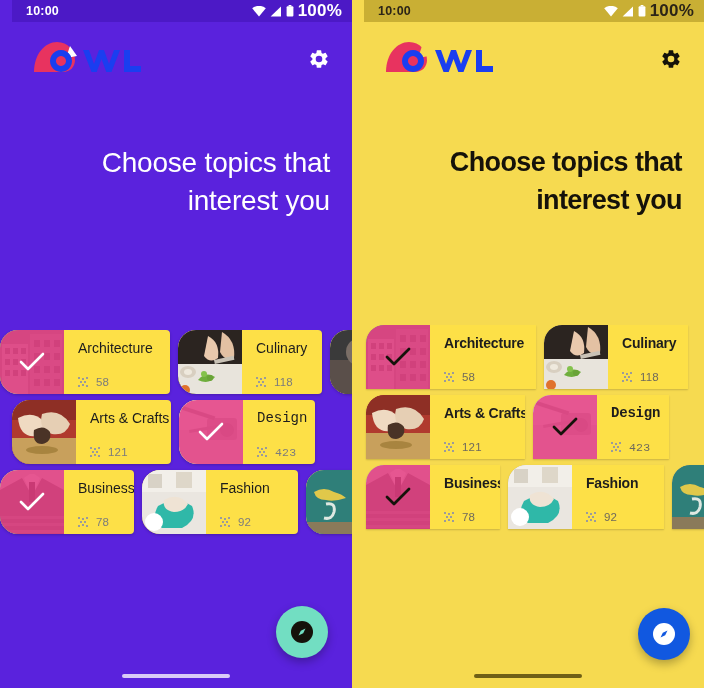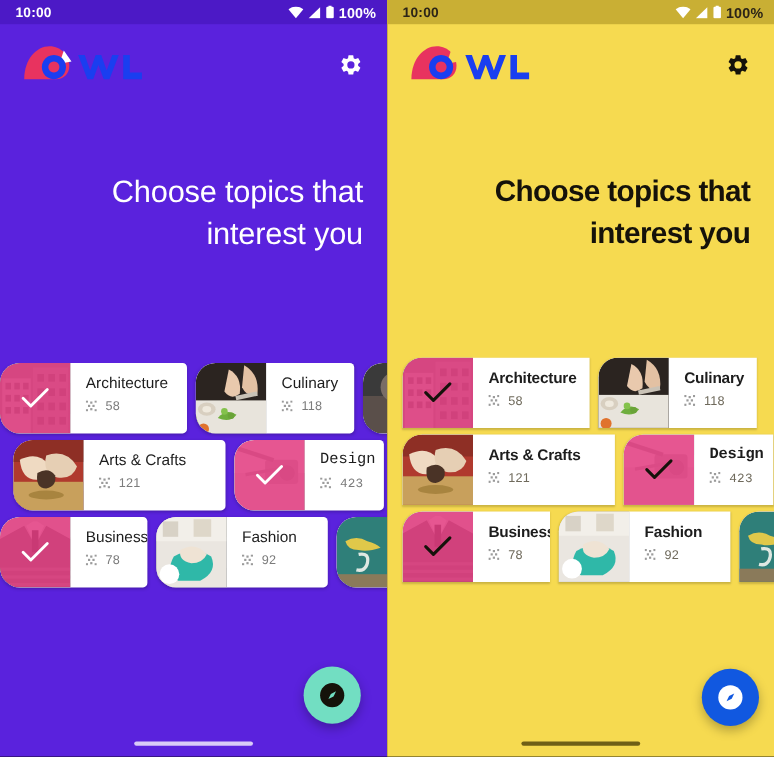--- a/index.html
+++ b/index.html
@@ -4,53 +4,53 @@
 <style>
   * { margin:0; padding:0; box-sizing:border-box; }
   html,body {
     width:704px; height:688px;
     background:#000;
     font-family:"Liberation Sans", sans-serif;
     overflow:hidden;
   }
   .stage { position:relative; width:704px; height:688px; display:flex; background:#000; }
 
-  .phone { position:relative; width:352px; height:688px; overflow:hidden; }
+  .phone { position:relative; width:352px; height:688px; overflow:hidden;padding-left:12px; }
   .phone.left  { background:#5A22DD; }
   .phone.right { width:352px; background:#F6DA50; }
 
   
   .statusbar {
     position:relative; height:22px; width:100%;
     display:flex; align-items:center; justify-content:space-between;
     padding:0 10px 0 14px;
   }
   .left .statusbar  { background:#4C19C6; color:#fff; }
   .right .statusbar { background:#C9AF34; color:#2B2417; }
   .sb-time { font-size:12.5px; font-weight:700; letter-spacing:.2px; }
   .sb-icons { display:flex; align-items:center; gap:4px; }
-  .sb-pct { font-size:13px; font-weight:700; letter-spacing:.2px; }
+  .sb-pct { font-size:17px; font-weight:700; letter-spacing:.2px; }
   .ico-wifi, .ico-signal, .ico-batt { display:block; }
 
   
   .appbar {
     position:relative; height:74px; width:100%;
     display:flex; align-items:center; justify-content:space-between;
     padding:0 22px 0 16px;
   }
   .brand { position:relative; width:140px; height:46px; }
   .brand svg { display:block; }
   .gear { width:22px; height:22px; cursor:pointer; }
   .left .gear path { fill:#ffffff; }
   .right .gear path { fill:#15120A; }
 
   
   .headline {
     padding:0 22px;
-    margin-top:60px;
+    margin-top:48px;
   }
   .left .headline {
     text-align:right; color:#FFFFFF;
     font-size:28px; line-height:1.35; font-weight:400;
     letter-spacing:-0.2px;
   }
   .right .headline {
     text-align:right; color:#15120A;
     font-size:27px; line-height:1.4; font-weight:700;
     letter-spacing:-0.6px;
@@ -67,21 +67,21 @@
 
   .grid-row { display:flex; width:420px; }
   .left .grid-row  { margin-bottom:6px; }
   .right .grid-row { margin-bottom:6px; }
   .left  .grid-row { padding-left:12px; }
   .right .grid-row { padding-left:14px; }
   .grid-row.indent-a { padding-left:0px; }
 
   .card {
     display:flex; align-items:stretch;
-    background:#ffffff;
+    background:#fde047;
     flex:0 0 auto;
     height:64px;
     overflow:hidden;
     cursor:pointer;
   }
   .left .card  { border-radius:18px 4px 4px 18px; box-shadow:0 1px 3px rgba(0,0,0,.22); }
   .right .card { border-radius:18px 0 0 0; box-shadow:0 1px 2px rgba(0,0,0,.18); }
   .card + .card { margin-left:8px; }
 
   .thumb {
@@ -107,30 +107,30 @@
     flex:1 1 auto; min-width:0;
     padding:10px 16px 0 14px;
     display:flex; flex-direction:column; justify-content:flex-start;
   }
   .topic-name {
     font-size:14px; color:#1D1D1D; white-space:nowrap;
     line-height:1.25;
   }
   .right .topic-name { font-weight:700; letter-spacing:-0.2px; }
   .left  .topic-name { font-weight:400; }
-  .courses { display:flex; gap:8px; margin-top:6px; }
+  .courses { display:flex; align-items:center; gap:8px; margin-top:18px; }
   .grain { width:10px; height:10px; flex:0 0 10px; }
   .grain rect { fill:#9B9B9B; }
   .count { font-size:11.5px; color:#7C7C7C; letter-spacing:.2px; }
   .right .count { color:#6F6A5C; }
 
   
   .w-a { width:170px; }
   .w-b { width:144px; }
-  .w-c { width:193px; }
+  .w-c { width:159px; }
   .w-d { width:136px;font-family:Liberation Mono, monospace; }
   .w-e { width:134px; }
   .w-f { width:156px; }
   .w-g { width:90px; }
 
   
   .fab {
     position:absolute; right:24px; bottom:34px;
     width:52px; height:52px; border-radius:50%;
     display:flex; align-items:center; justify-content:center;

